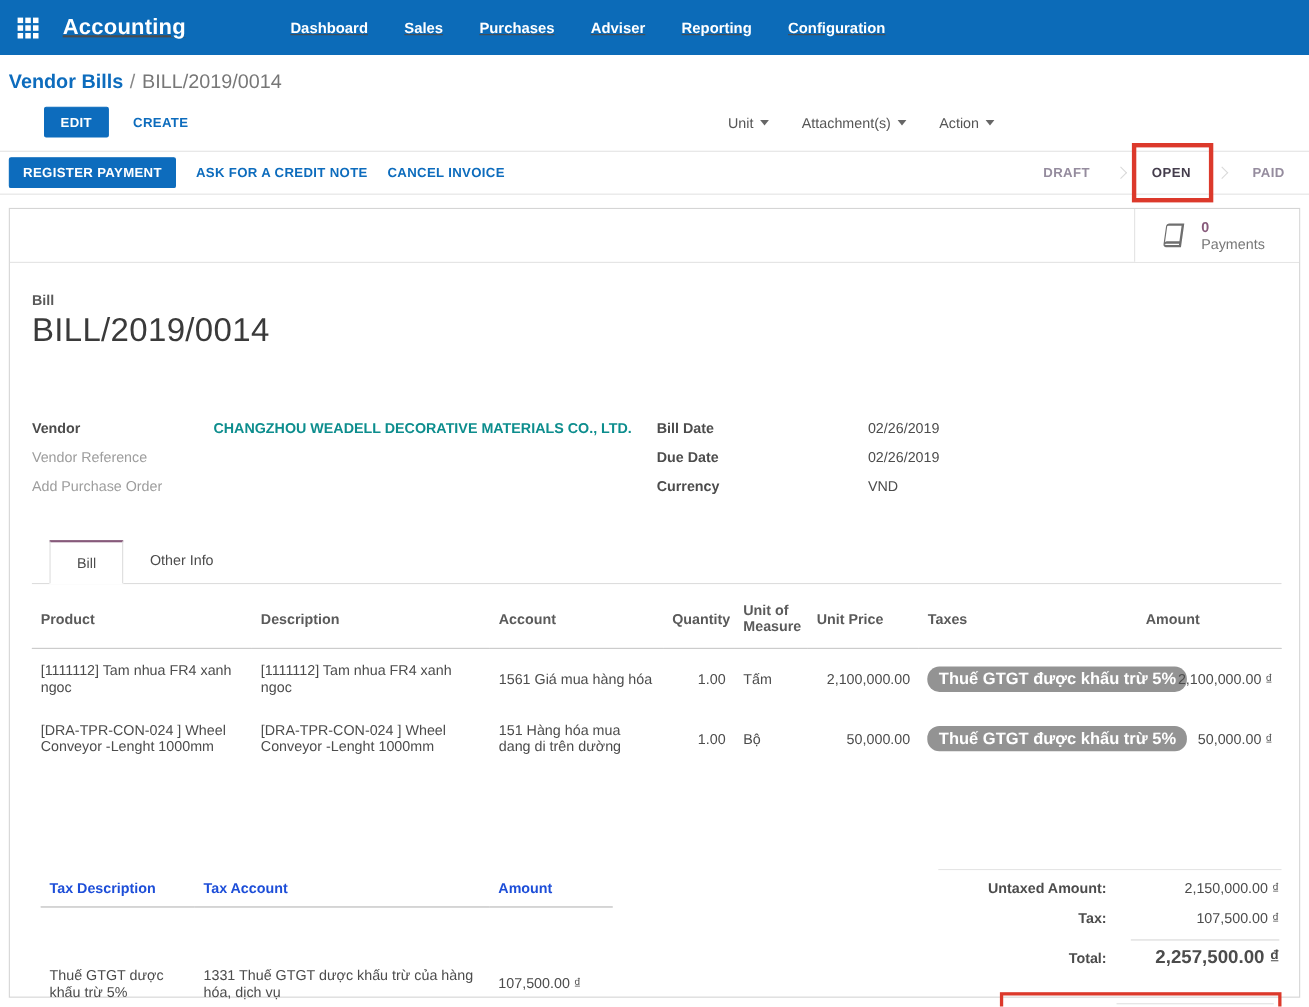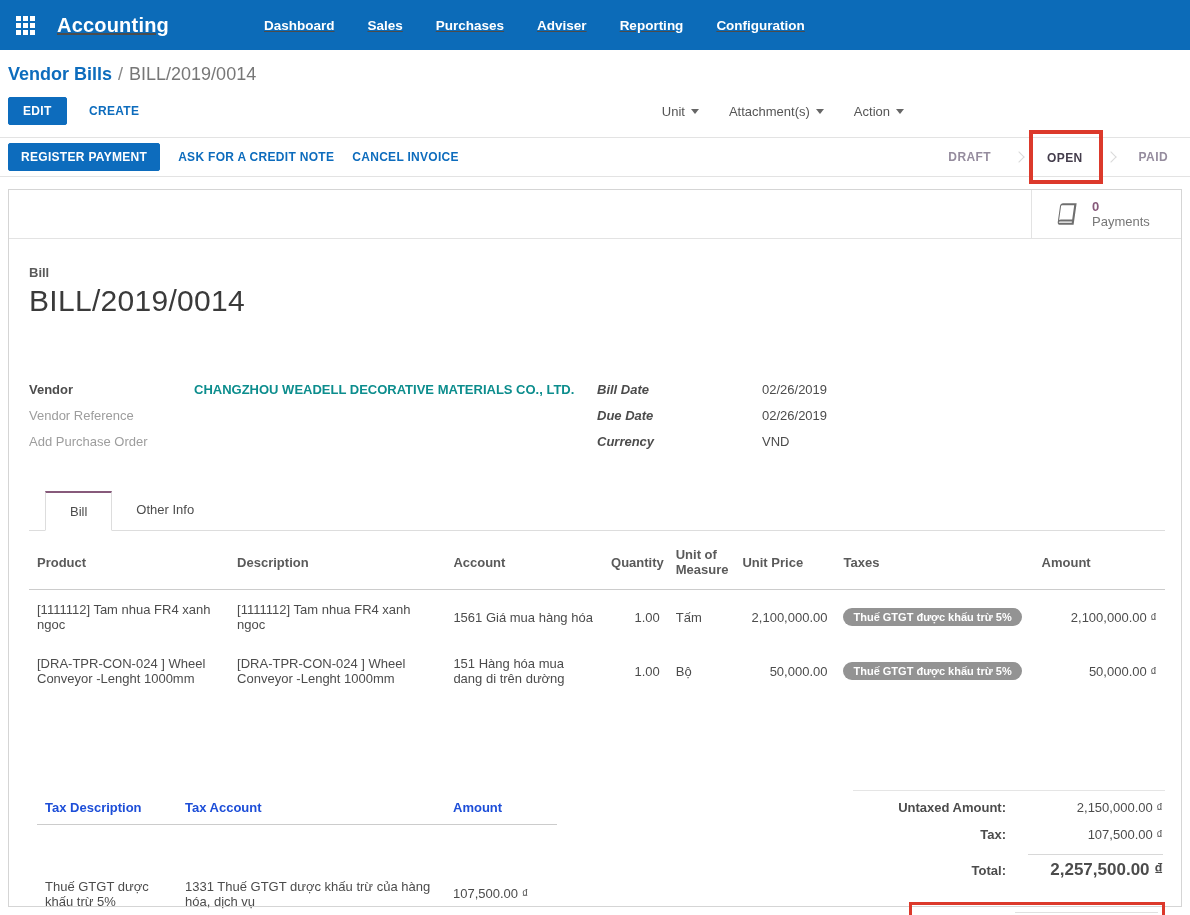--- a/index.html
+++ b/index.html
@@ -15,21 +15,21 @@
   .app-name { color:#fff; font-size:20px; font-weight:700; margin-right:95px; letter-spacing:.2px; }
   .nav-items { display:flex; align-items:center; gap:33px;text-align:center; }
   .nav-items span { color:#fff; font-size:13.5px; font-weight:600; cursor:pointer; }
 
   
   .control-panel { padding:14px 16px 0 8px; }
   .breadcrumb { font-size:18px; margin-left:0; }
   .breadcrumb .bc-link { color:#0d6cbd; font-weight:600; cursor:pointer; text-decoration:none; }
   .breadcrumb .bc-sep { color:#888; margin:0 6px; font-weight:400; }
   .breadcrumb .bc-current { color:#777; }
-  .cp-row { display:flex; justify-content:space-between; align-items:center; margin-top:12px; padding-bottom:12px; }
+  .cp-row { display:flex; justify-content:space-between; align-items:center; margin-top:12px; padding-bottom:12px;margin-left:32px; }
   .btn-primary { background:#0d6cbd; color:#fff; border:1px solid #0d6cbd; font-size:12px; font-weight:700;
     padding:6px 14px; border-radius:2px; cursor:pointer; font-family:inherit; letter-spacing:.3px; }
   .btn-link { background:none; border:none; color:#0d6cbd; font-size:12px; font-weight:700;
     margin-left:18px; cursor:pointer; font-family:inherit; letter-spacing:.3px; }
   .right-menus { display:flex; gap:30px; margin-right:270px; }
   .menu-toggle { font-size:13px; color:#555; cursor:pointer; display:flex; align-items:center; gap:6px; }
   .caret { width:0; height:0; border-left:4px solid transparent; border-right:4px solid transparent;
     border-top:5px solid #666; display:inline-block; }
 
   
@@ -59,38 +59,38 @@
   .doc-type { font-size:13px; font-weight:700; color:#5a5a5a; }
   .doc-number { font-size:30px; font-weight:400; color:#3a3a3a; margin-top:4px; letter-spacing:.3px; }
 
   .field-groups { display:flex; margin-top:64px; }
   .group { flex:1; }
   .frow { display:flex; margin-bottom:11px; font-size:13px; align-items:baseline; }
   .flabel { width:165px; flex:none; font-weight:700; color:#4c4c4c; }
   .flabel.muted { color:#9d9d9d; font-weight:400; }
   .fvalue { color:#4c4c4c; }
   .fvalue.teal { color:#0c8d8d; font-weight:700; cursor:pointer; }
-  .group-right .flabel { width:165px;font-style:italic; }
+  .group-right .flabel { width:192px; }
 
   
   .tabs { margin-top:30px; border-bottom:1px solid #ddd; display:flex; padding-left:16px; }
   .tab { font-size:13px; color:#4c4c4c; padding:11px 24px; cursor:pointer; position:relative; top:1px; }
   .tab.active { border:1px solid #ddd; border-top:2px solid #875a7b; border-bottom:1px solid #fff;
     background:#fff; font-weight:400; }
 
   
   table.lines { width:100%; border-collapse:collapse; table-layout:fixed; margin-top:2px; }
   table.lines th { font-size:13px; font-weight:700; color:#5a5a5a; text-align:left;
     padding:14px 8px 12px 8px; border-bottom:1px solid #ccc; vertical-align:middle; }
   table.lines td { font-size:13px; color:#4c4c4c; padding:12px 8px; vertical-align:middle; }
   th.r, td.r { text-align:right; }
   .col-product { width:198px; } .col-desc { width:214px; } .col-account { width:156px; }
   .col-qty { width:64px; } .col-uom { width:66px; } .col-price { width:100px; }
   .col-taxes { width:196px; } .col-amount { width:130px; }
-  .tag { display:inline-block; background:#939393; color:#fff; font-size:11px; font-weight:700;
+  .tag { display:inline-block; background:#939393; color:#fff; font-size:15px; font-weight:700;
     padding:3px 10px; border-radius:11px; white-space:nowrap; }
   .lines-spacer { height:92px; }
 
   
   .bottom-area { display:flex; justify-content:space-between; margin-top:0; padding-right:0; }
   table.taxes { border-collapse:collapse; table-layout:fixed; width:520px; margin-left:8px; }
   table.taxes th { font-size:13px; font-weight:700; color:#1d4ed8; text-align:left;
     padding:10px 8px 9px 8px; border-bottom:1px solid #ccc; }
   table.taxes td { font-size:13px; color:#4c4c4c; padding:11px 8px; vertical-align:middle; }
   .tcol-desc { width:140px; } .tcol-account { width:268px; } .tcol-amount { width:112px; }

